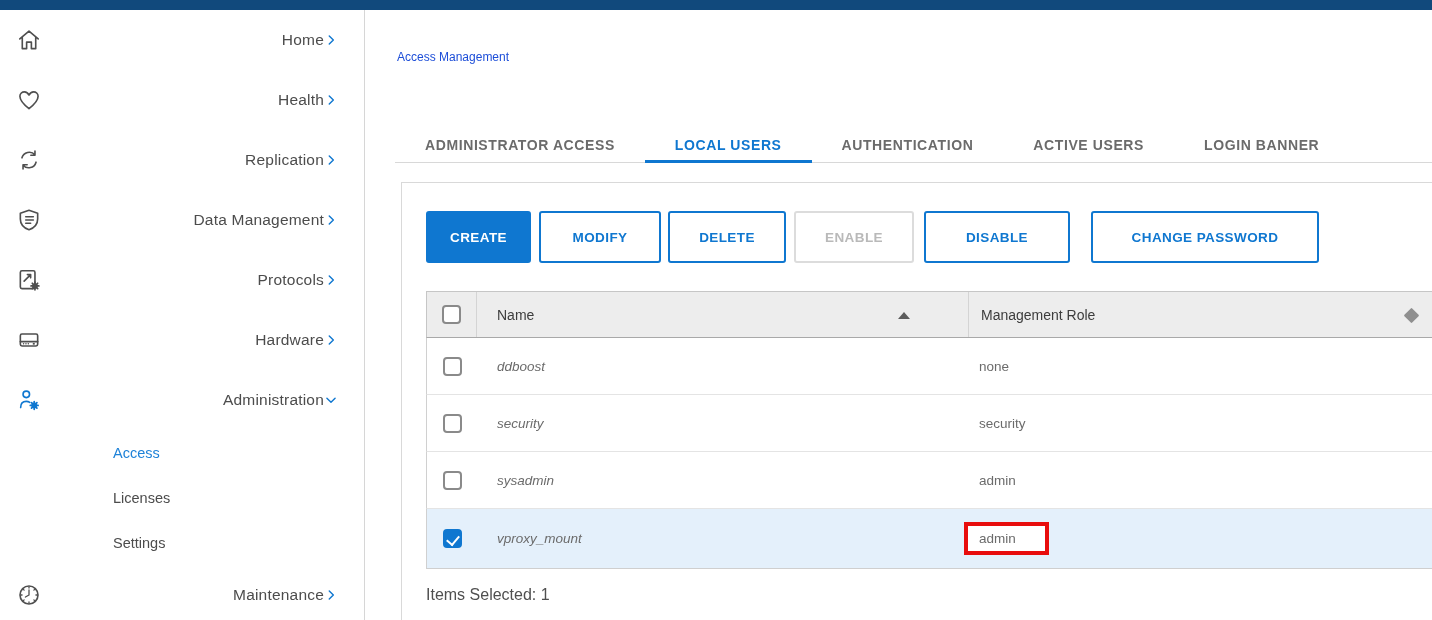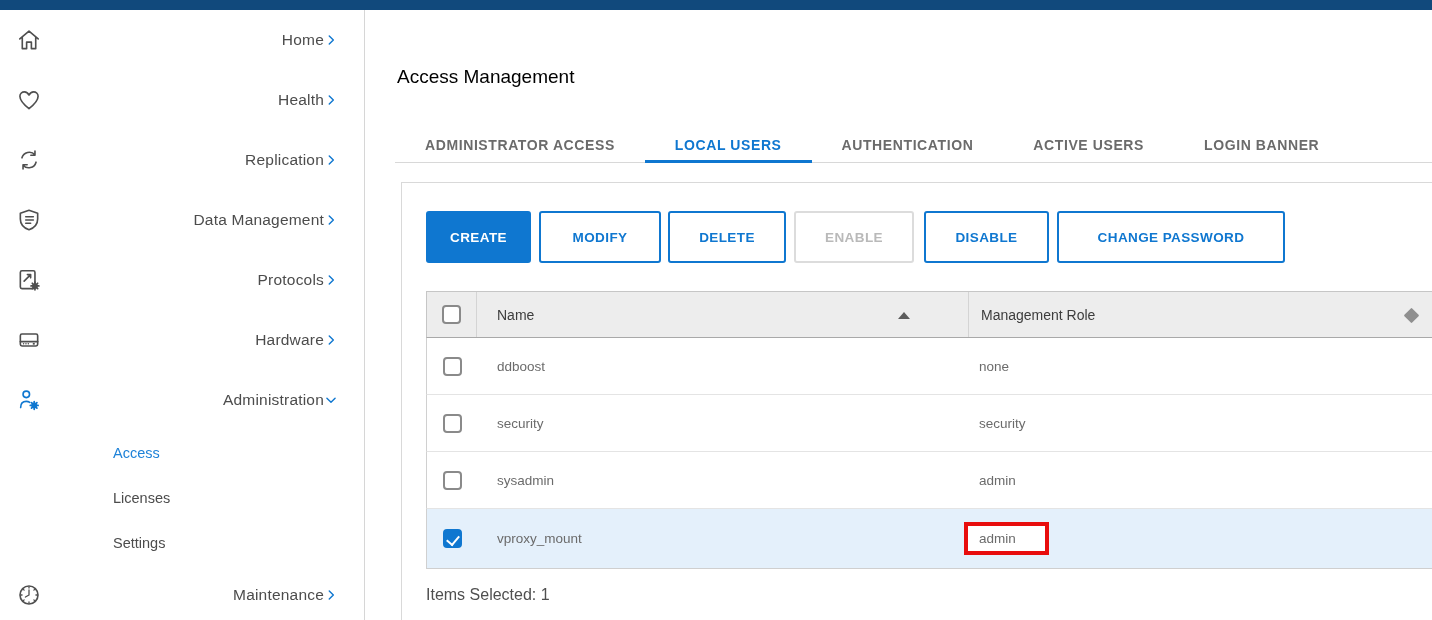--- a/index.html
+++ b/index.html
@@ -17,21 +17,21 @@
   .nav-item .icon { width:26px; height:26px; flex:0 0 26px; margin-right:34px; display:flex;
                     align-items:center; justify-content:center; }
   .nav-item .label { flex:1; font-size:15.5px; color:#4c4c4c; letter-spacing:0.2px;text-align:right; }
   .nav-item .chev { width:14px; height:14px; }
   .sub-item { height:45px; display:flex; align-items:center; padding-left:113px;
               font-size:14.5px; color:#4c4c4c; cursor:pointer; }
   .sub-item.active { color:#1e82d8; }
 
   
   .main { position:absolute; left:366px; top:10px; right:0; bottom:0; background:#fff; }
-  .page-title { position:absolute; left:31px; top:56px; font-size:19px; color:#000000; }
+  .page-title { position:absolute; left:31px; top:40px; font-size:12px; color:#1d4ed8; }
 
   .tabs { position:absolute; left:29px; top:117px; width:1120px; height:36px;
           border-bottom:1px solid #d8d8d8; display:flex; }
   .tab { position:relative; padding:0 30px; display:flex; align-items:center;
          font-size:14px; font-weight:bold; letter-spacing:0.6px; color:#6b6b6b;
          white-space:nowrap; cursor:pointer; }
   .tab.active { color:#0f77d0; }
   .tab.active::after { content:""; position:absolute; left:0; right:0; bottom:-1px;
                        height:3px; background:#0f77d0; }
 
@@ -41,42 +41,42 @@
 
   .toolbar { position:absolute; left:24px; top:28px; display:flex; }
   .btn { height:52px; display:flex; align-items:center; justify-content:center;
          font-size:13.5px; font-weight:bold; letter-spacing:0.4px; border-radius:3px;
          background:#fff; border:2px solid #0f77d0; color:#0f77d0; cursor:pointer;
          font-family:"Liberation Sans", sans-serif; }
   .btn.primary { background:#0f77d0; border-color:#0f77d0; color:#fff; }
   .btn.disabled { border-color:#dcdcdc; color:#b9b9b9; cursor:default; }
   .b-create{width:105px;margin-right:8px;} .b-modify{width:122px;margin-right:7px;text-align:center;}
   .b-delete{width:118px;margin-right:8px;} .b-enable{width:120px;margin-right:10px;}
-  .b-disable{width:125px;margin-right:8px;} .b-chpass{width:228px;}
+  .b-disable{width:146px;margin-right:21px;} .b-chpass{width:228px;}
 
   
   .table { position:absolute; left:24px; top:108px; width:1040px; }
   .thead { height:47px; background:#ededed; border:1px solid #c6c6c6; border-bottom:1px solid #a9a9a9;
            display:flex; align-items:stretch; }
   .th { display:flex; align-items:center; font-size:14px; color:#3d3d3d; }
   .col-check { width:50px; justify-content:center; border-right:1px solid #d4d4d4; }
   .col-name  { width:492px; padding-left:20px; border-right:1px solid #d4d4d4; position:relative; }
   .col-role  { flex:1; padding-left:12px; position:relative; }
   .sort-asc { position:absolute; right:58px; top:50%; margin-top:-3px; width:0; height:0;
               border-left:6px solid transparent; border-right:6px solid transparent;
               border-bottom:7px solid #5c5c5c; }
   .diamond { position:absolute; left:437px; top:50%; width:11px; height:11px; margin-top:-5px;
              background:#8f8f8f; transform:rotate(45deg); border-radius:1px; cursor:pointer; }
 
   .row { display:flex; align-items:center; height:57px; background:#fff;
          border-left:1px solid #d0d0d0; border-right:1px solid #d0d0d0;
          border-bottom:1px solid #e4e4e4; cursor:pointer; }
   .row .cell { font-size:13.5px; color:#6b6b6b; }
   .row .c-check { width:50px; display:flex; justify-content:center; }
-  .row .c-name  { width:492px; padding-left:20px; }
+  .row .c-name  { width:492px; padding-left:20px;font-style:italic; }
   .row .c-role  { flex:1; padding-left:10px; }
   .row.selected { background:#e4f0fb; height:60px; border-bottom:1px solid #cfcfcf; }
 
   .cb { width:19px; height:19px; border:2px solid #8a8a8a; border-radius:4px; background:#fff;
         position:relative; cursor:pointer; }
   .cb.checked { background:#0f77d0; border-color:#0f77d0; }
   .cb.checked::after { content:""; position:absolute; left:4.5px; top:1.5px; width:6px; height:10px;
         border:solid #fff; border-width:0 2.5px 2.5px 0; transform:rotate(40deg); }
 
   .red-annot { display:inline-block; border:4px solid #e80d0d; background:#fff;

